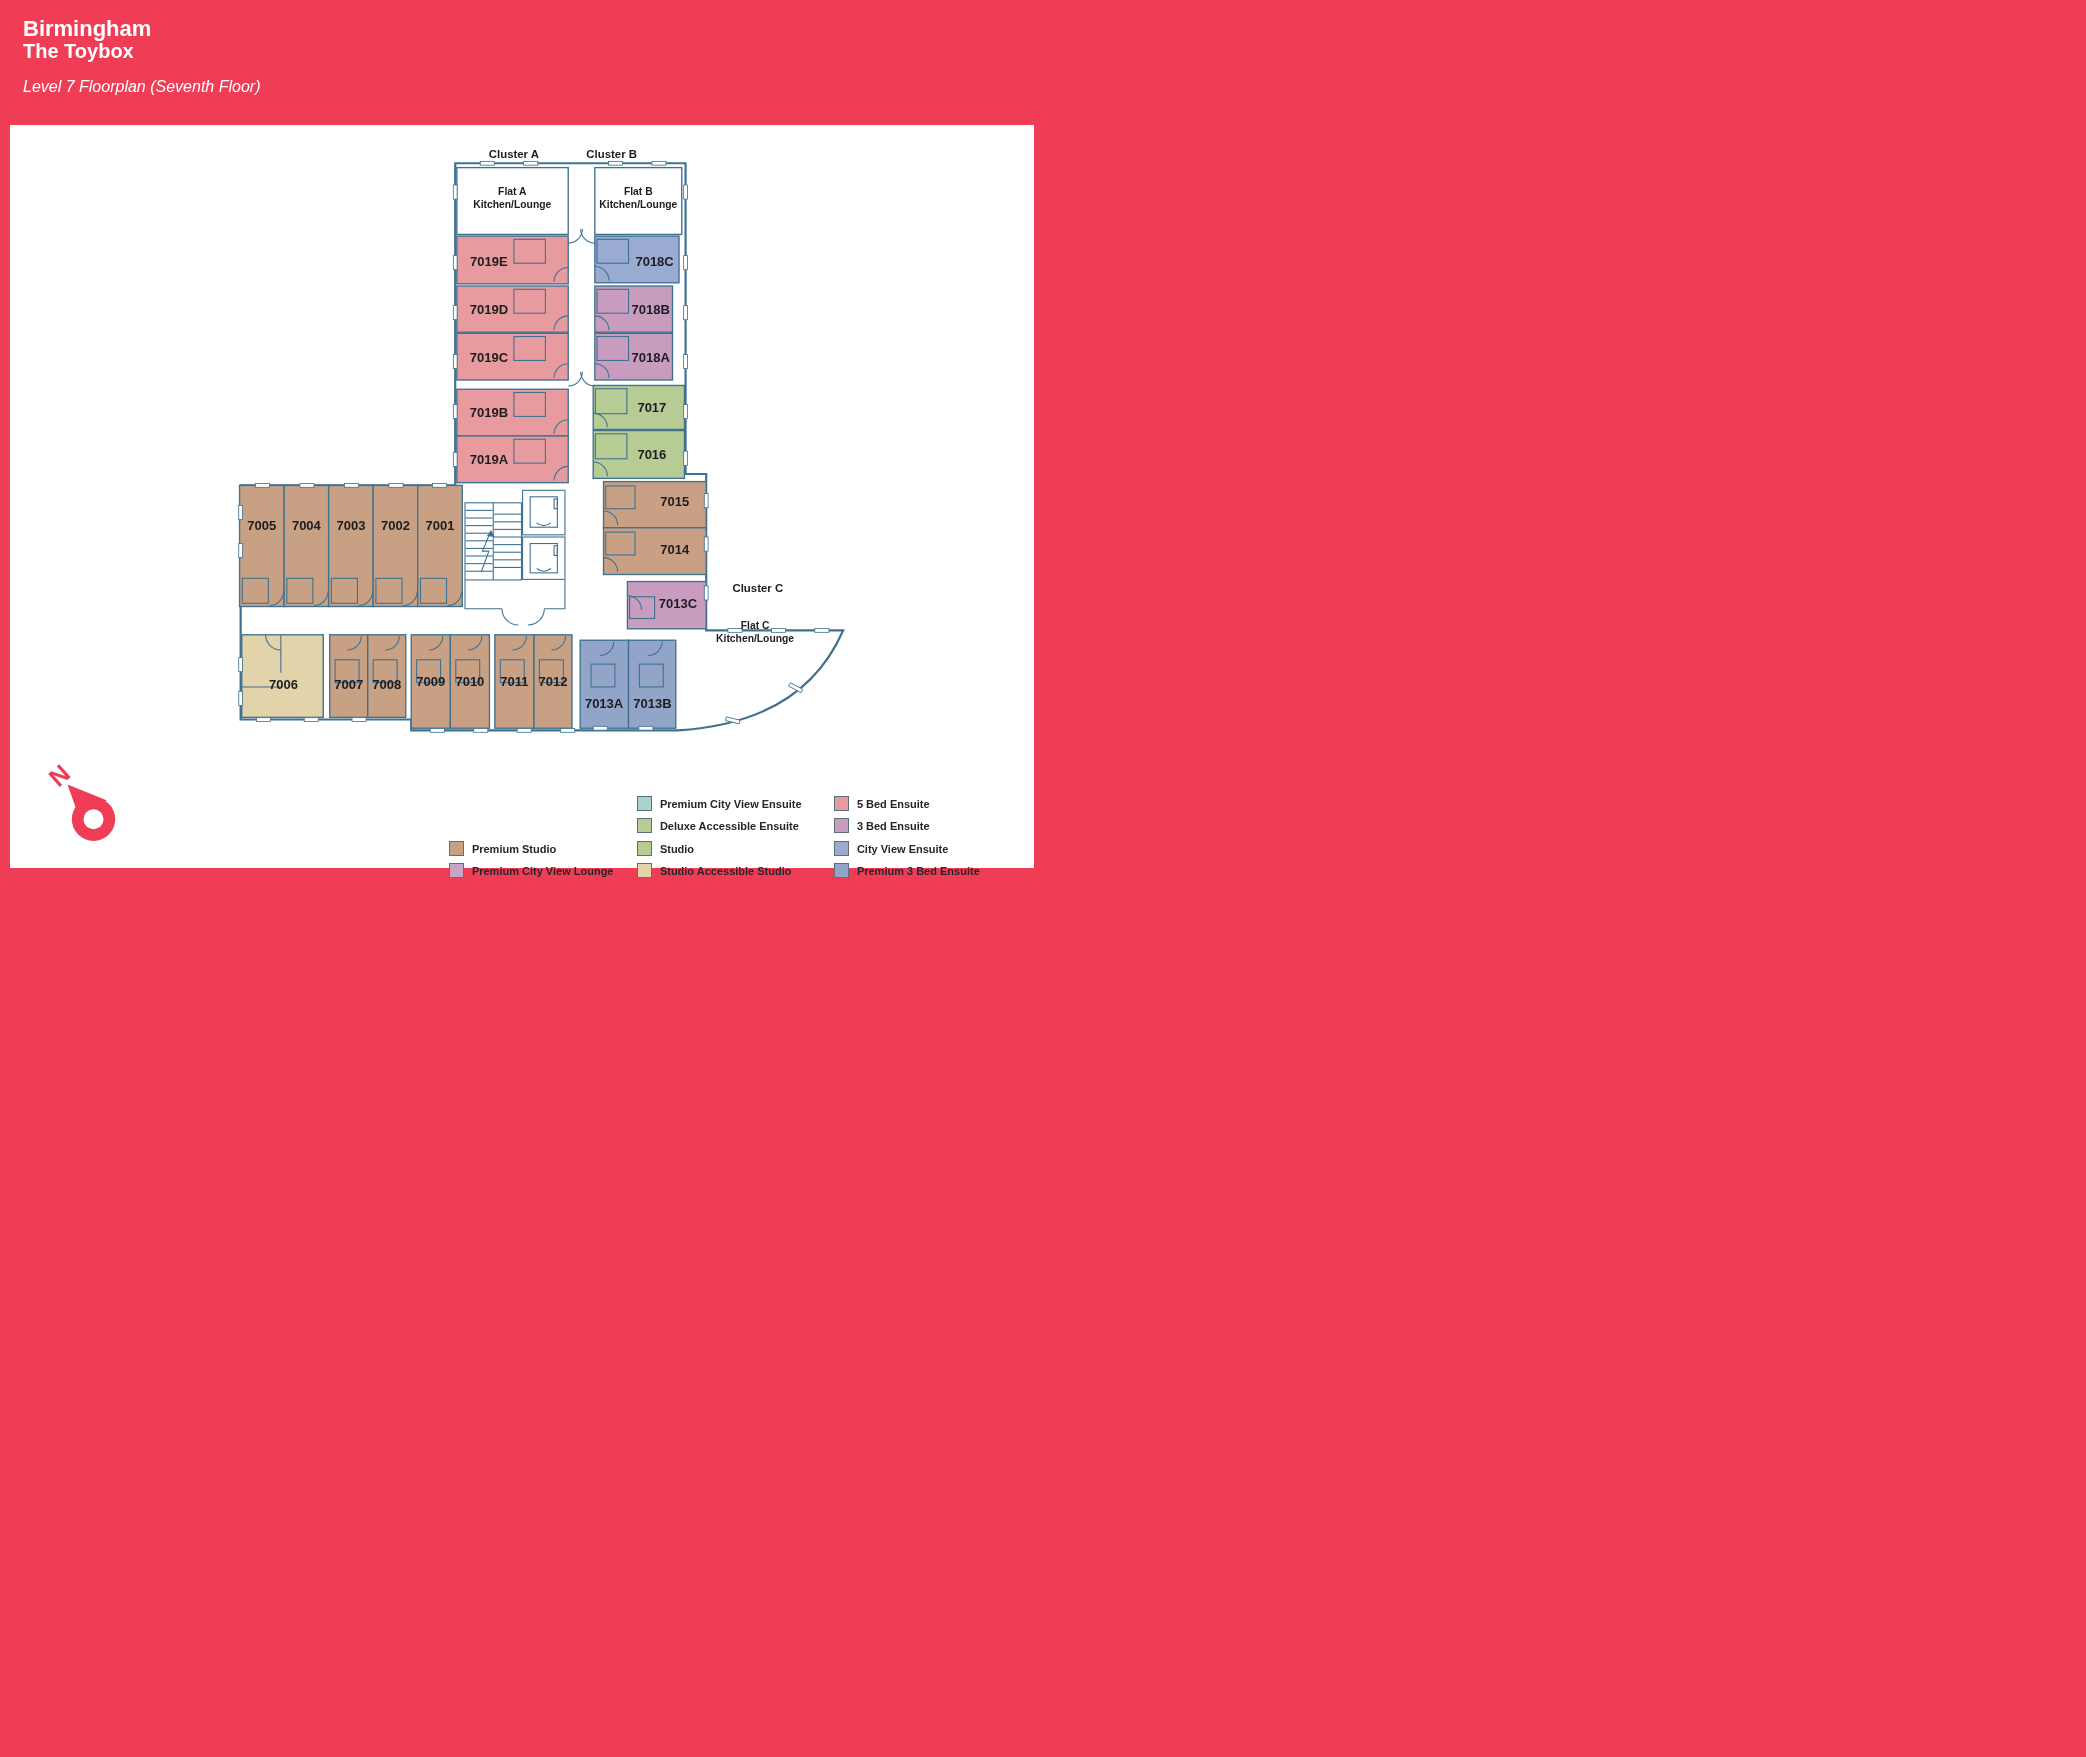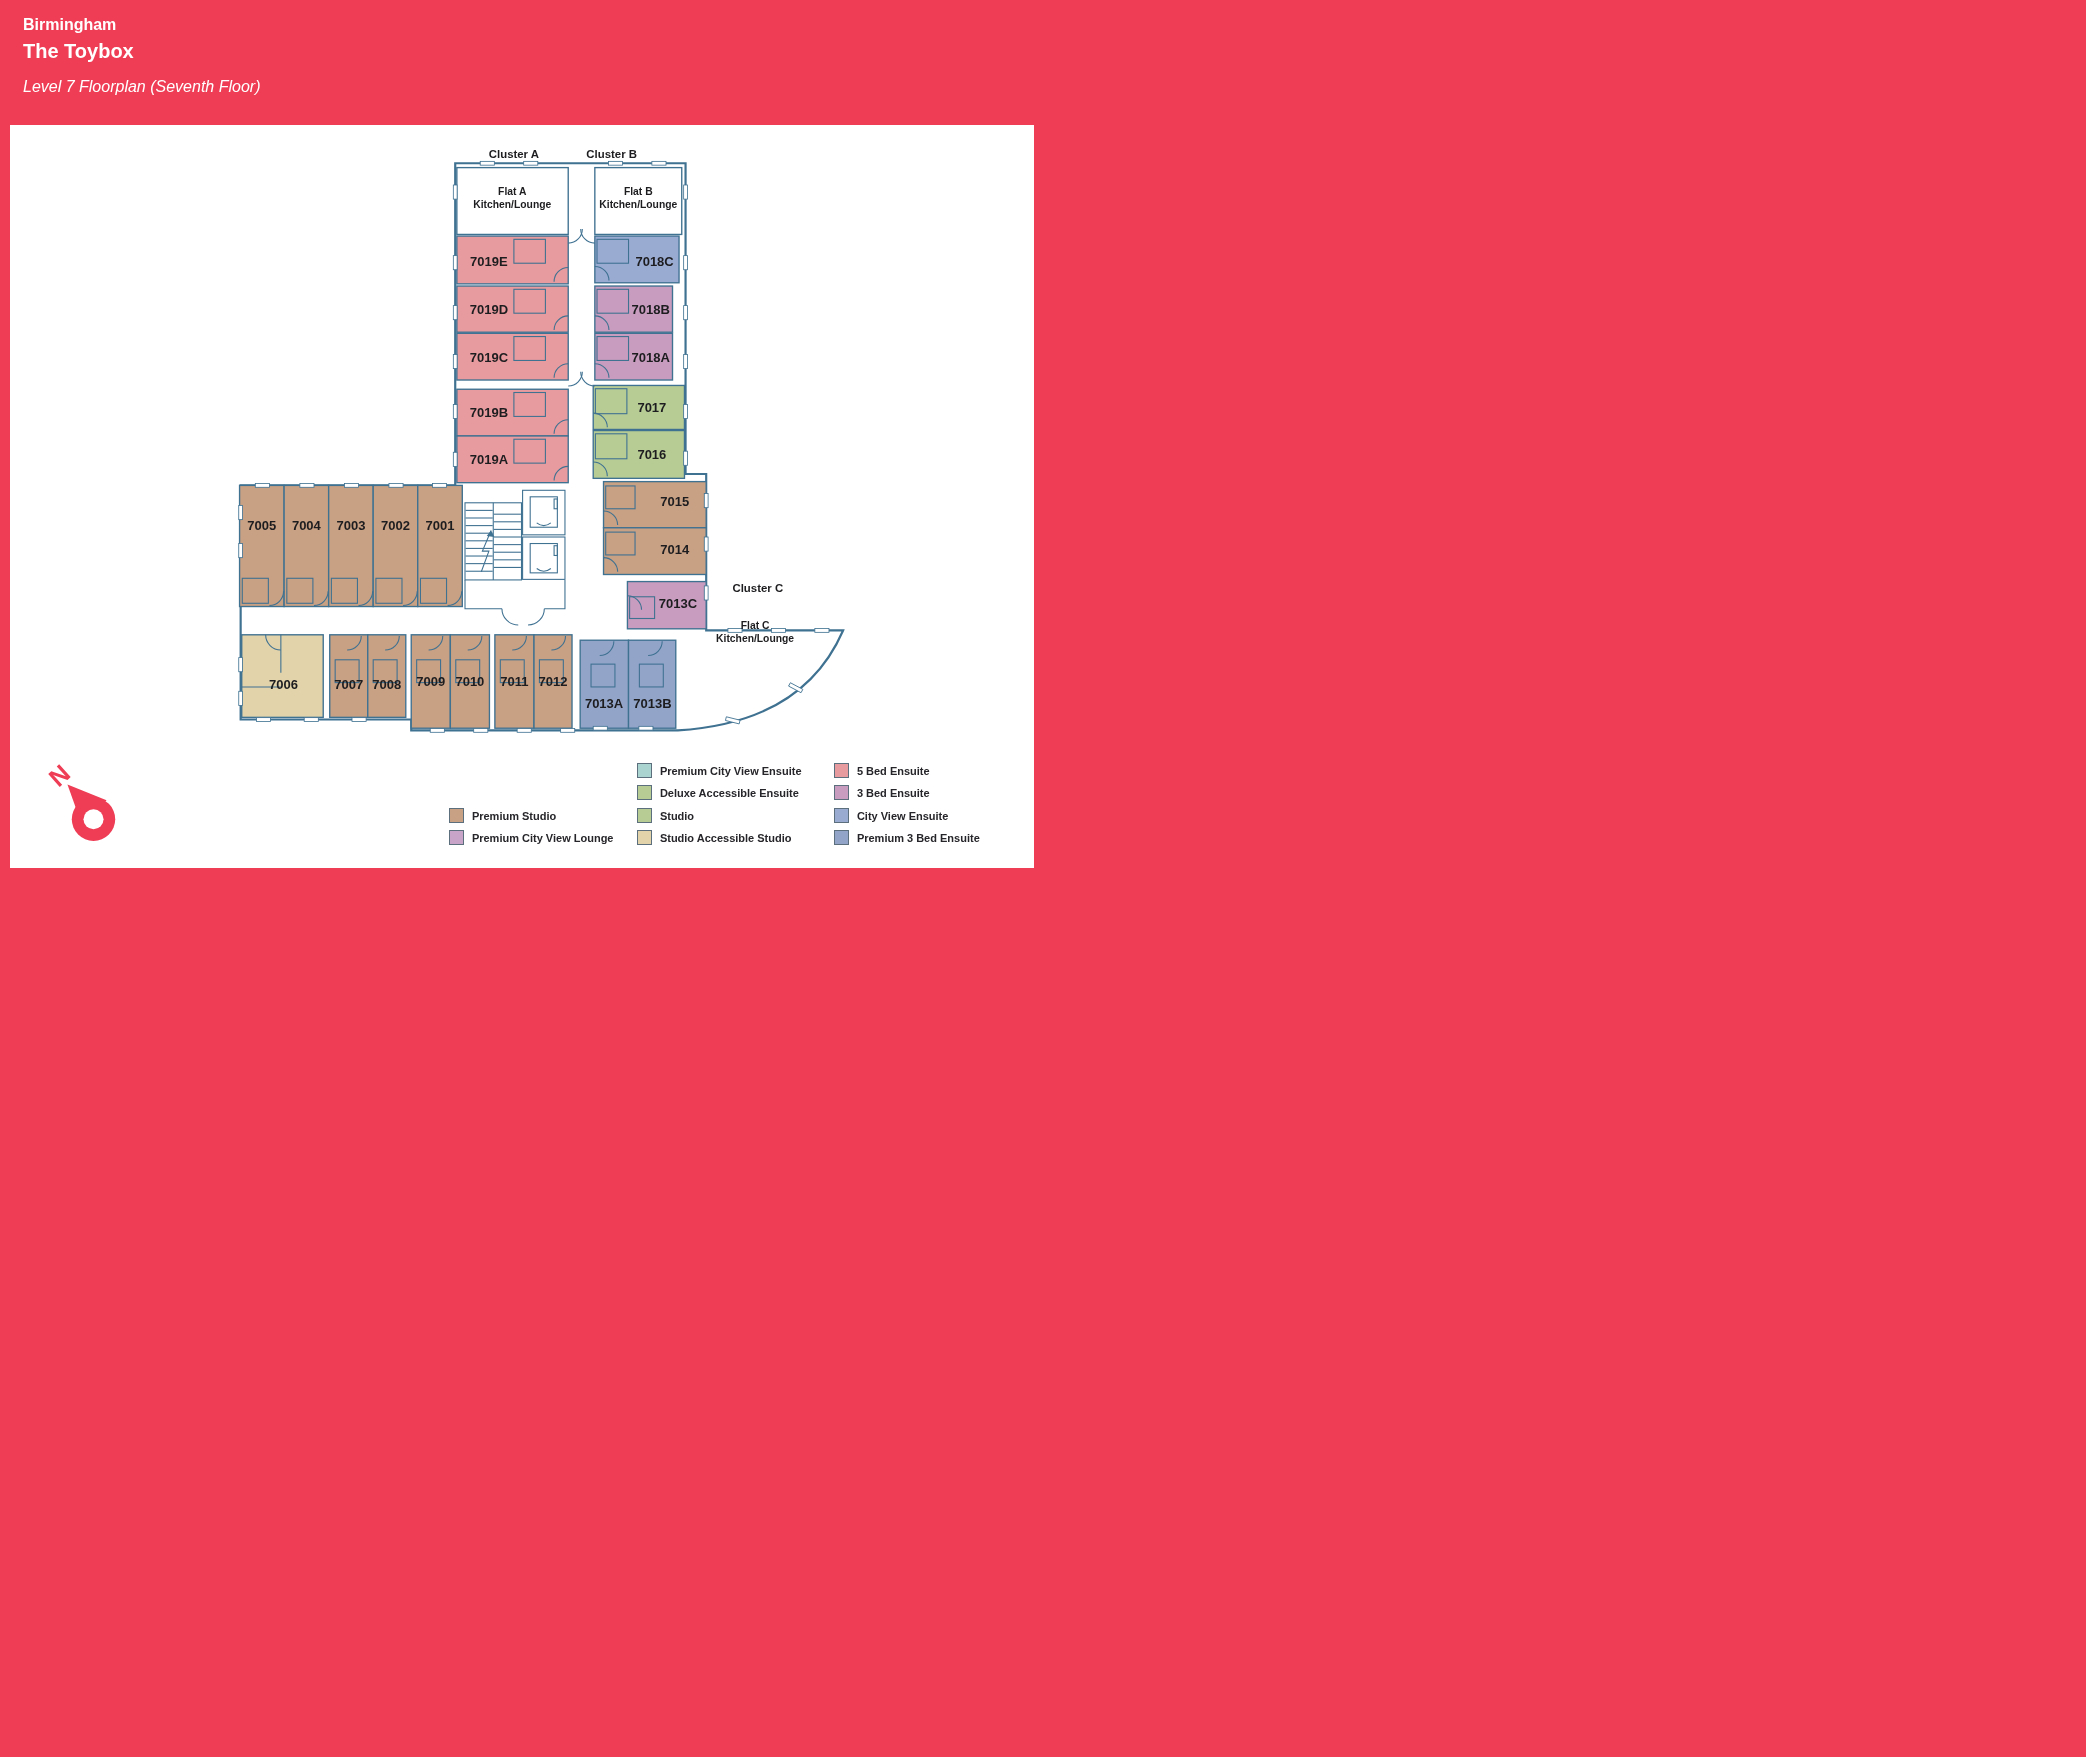--- a/index.html
+++ b/index.html
@@ -1,32 +1,32 @@
 <!DOCTYPE html>
 <html style="font-size:8.7px"><head>
 <meta charset="utf-8">
 <style>
   html,body{margin:0;padding:0;background:#ee3d55;}
   .page{position:relative;width:1043px;height:879px;background:#ee3d55;overflow:hidden;
         font-family:"Liberation Sans",sans-serif;}
   .content{position:absolute;left:9.8px;top:125px;width:1024px;height:743px;background:#ffffff;}
   .header{position:absolute;left:23px;top:0;color:#ffffff;}
-  .h-loc{position:absolute;left:0;top:16.3px;font-size:16px;font-weight:600;white-space:nowrap;}
+  .h-loc{position:absolute;left:0;top:16.3px;font-size:22px;font-weight:600;white-space:nowrap;}
   .h-title{position:absolute;left:0;top:40px;font-size:20px;font-weight:800;white-space:nowrap;}
   .h-sub{position:absolute;left:0;top:78px;font-size:16px;font-weight:400;white-space:nowrap;font-style:italic;}
   svg.plan{position:absolute;left:0;top:0;width:1043px;height:879px;}
   .wall{stroke:#3f7191;fill:none;}
   .room{stroke:#3f7191;stroke-width:2.5;}
   .white-room{fill:#ffffff;stroke:#3f7191;stroke-width:2.5;}
   .fix{stroke:#3f7191;stroke-width:2;fill:none;}
   .tick{fill:#ffffff;stroke:#3f7191;stroke-width:1.5;}
   .rlabel{font-family:"Liberation Sans",sans-serif;font-size:24px;font-weight:bold;fill:#1d1d20;text-anchor:middle;}
   .clabel{font-family:"Liberation Sans",sans-serif;font-size:21px;font-weight:bold;fill:#1d1d20;text-anchor:middle;}
   .flabel{font-family:"Liberation Sans",sans-serif;font-size:19px;font-weight:bold;fill:#1d1d20;text-anchor:middle;}
-  .li{position:absolute;display:flex;align-items:center;height:15px;}
+  .li{position:absolute;display:flex;align-items:center;height:15px;margin-top:33px;}
   .sw{display:inline-block;width:14.7px;height:14.7px;border:1.1px solid #5c6f7d;box-sizing:border-box;flex:0 0 14.7px;}
   .lt{margin-left:8.2px;font-size:11px;font-weight:bold;color:#26262a;white-space:nowrap;}
   .north{position:absolute;left:30px;top:753px;width:114px;height:114px;}
 </style>
 </head>
 <body>
 
 <div class="page">
 
   <div class="header">

